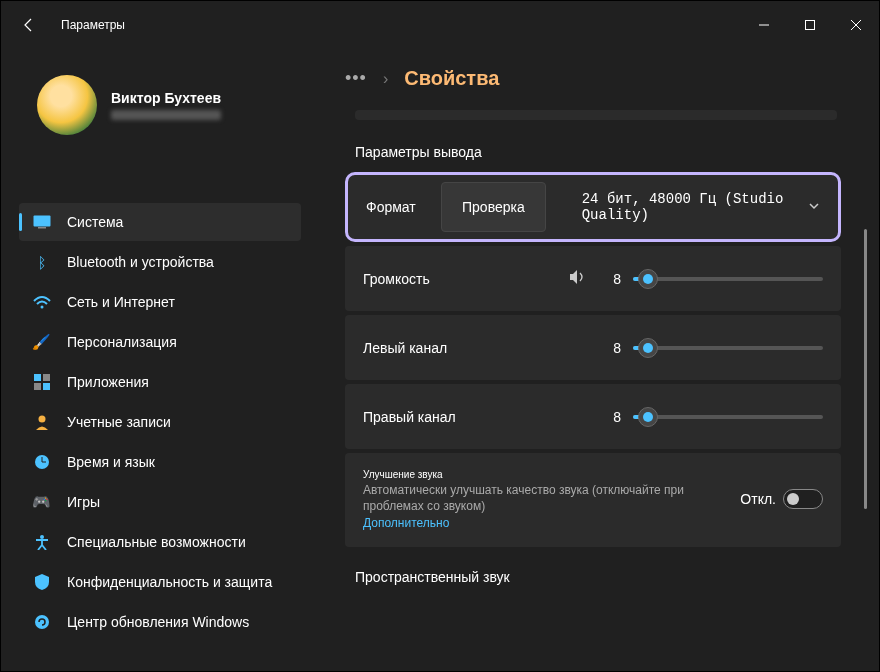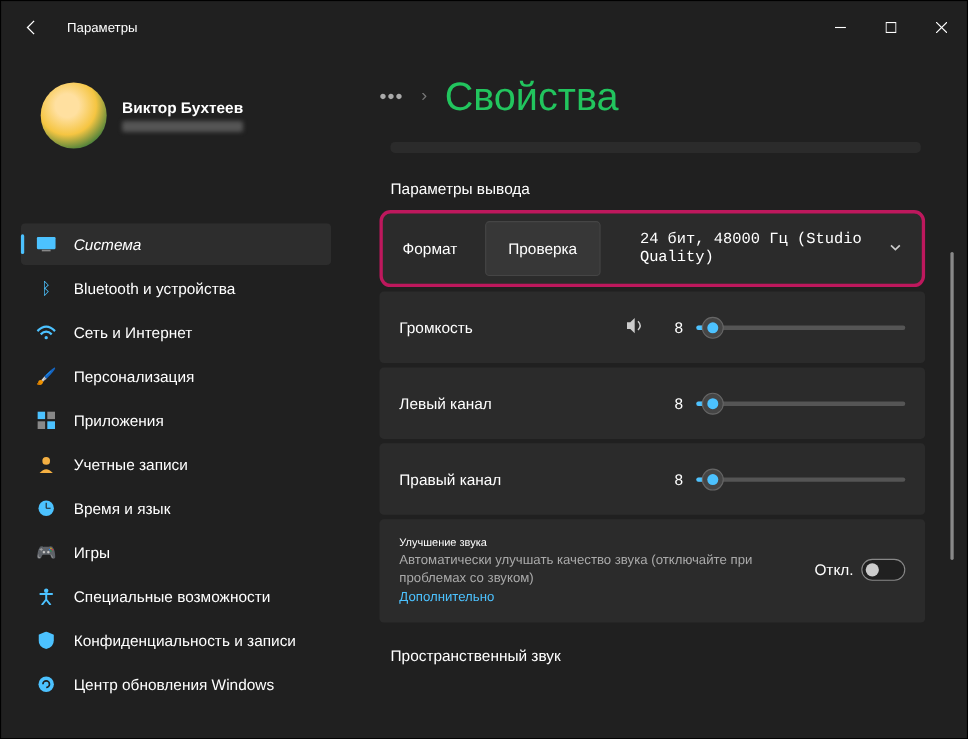--- a/index.html
+++ b/index.html
@@ -15,33 +15,33 @@
   .sidebar { width: 310px; padding: 8px 0 0 8px; display: flex; flex-direction: column; gap: 44px; }
   .profile { display: flex; align-items: center; gap: 14px; padding: 18px 4px 24px 28px; }
   .avatar { width: 60px; height: 60px; border-radius: 50%; background: radial-gradient(circle at 40% 35%, #ffe0a0 20%, #f5c542 50%, #3a7a3a 80%); flex-shrink:0; }
   .profile-name { color: #fff; font-size: 14px; font-weight: 600; }
   .profile-email { width: 110px; height: 10px; background: #555; border-radius: 2px; filter: blur(2px); margin-top:4px; }
   .search { margin: 0 14px 12px 22px; background: #2d2d2d; border-radius: 4px; height: 34px; display: flex; align-items: center; padding: 0 12px; border-bottom: 1px solid #555; }
   .search input { flex: 1; background: transparent; border: none; outline: none; color: #ccc; font-size: 14px; }
   .search-icon { color: #ccc; }
   .nav { flex: 1; overflow-y: auto; display: flex; flex-direction: column; gap: 2px; padding-right: 10px; }
   .nav-item { display: flex; align-items: center; gap: 16px; height: 38px; padding: 0 10px 0 14px; margin-left: 10px; border-radius: 4px; cursor: pointer; color: #fff; font-size: 14px; position: relative; }
-  .nav-item.selected { background: #2d2d2d; font-style: italic; }
+  .nav-item.selected { background: #2d2d2d; }
   .nav-item.selected::before { content:""; position:absolute; left:0; top:10px; bottom:10px; width:3px; background:#4cc2ff; border-radius:2px; }
   .nav-icon { width: 18px; height: 18px; display: flex; align-items: center; justify-content: center; font-size: 15px; }
   .main { flex: 1; padding: 18px 2px 0 34px; position: relative; overflow: hidden; }
   .breadcrumb { display: flex; align-items: center; gap: 16px; margin-bottom: 20px; }
   .bc-more { color: #aaa; font-size: 18px; letter-spacing: 1px; cursor: pointer; }
   .bc-sep { color: #777; }
-  .bc-title { color: #22c55e; font-size: 36px; font-weight: 400; }
+  .bc-title { color: #fdba74; font-size: 20px; font-weight: 700; }
   .placeholder-bar { height: 10px; background: #2b2b2b; border-radius: 4px; margin: 10px 40px 24px 10px; }
   .section-title { color: #fff; font-size: 14px; margin: 0 0 12px 10px; font-weight: 400; }
   .cards { display: flex; flex-direction: column; gap: 4px; margin-right: 36px; }
   .card { background: #2b2b2b; border-radius: 4px; padding: 18px 18px; display: flex; align-items: center; color: #fff; font-size: 14px; position: relative; }
-  .card.format { height: 70px; border: 3px solid #be185d; border-radius: 10px; }
+  .card.format { height: 70px; border: 3px solid #c4b5fd; border-radius: 10px; }
   .fmt-label { width: 70px; }
   .test-btn { background: #373737; border: 1px solid #454545; border-radius: 4px; padding: 16px 20px; color: #fff; cursor: pointer; font-size: 14px; margin-left:5px;}
   .fmt-value { margin-left: 36px; flex: 1; font-family: Liberation Mono, monospace; }
   .chev { color: #ccc; }
   .slider-row { height: 65px; }
   .slider-label { flex: 1; }
   .vol-icon { color: #ccc; margin-right: 14px; }
   .slider-val { width: 20px; text-align: right; color: #fff; }
   .slider { width: 190px; height: 4px; background: #555; border-radius: 2px; margin-left: 12px; position: relative; }
   .slider-fill { position: absolute; left:0; top:0; bottom:0; background:#4cc2ff; border-radius:2px; width: 8%; }
@@ -172,21 +172,21 @@
               </svg>
             </span>
             <span>Специальные возможности</span>
           </div>
         <div class="nav-item">
             <span class="nav-icon">
               <svg width="14" height="16">
                 <path d="M7 0 L14 3 L14 8 Q14 14 7 16 Q0 14 0 8 L0 3 Z" fill="#4cc2ff"></path>
               </svg>
             </span>
-            <span>Конфиденциальность и записи</span>
+            <span>Конфиденциальность и защита</span>
           </div>
         <div class="nav-item">
             <span class="nav-icon">
               <svg width="16" height="16">
                 <circle cx="8" cy="8" r="7" fill="#4cc2ff"></circle>
                 <path d="M5 8 A3 3 0 1 1 8 11" stroke="#202020" fill="none" stroke-width="1.5"></path>
               </svg>
             </span>
             <span>Центр обновления Windows</span>
           </div>

